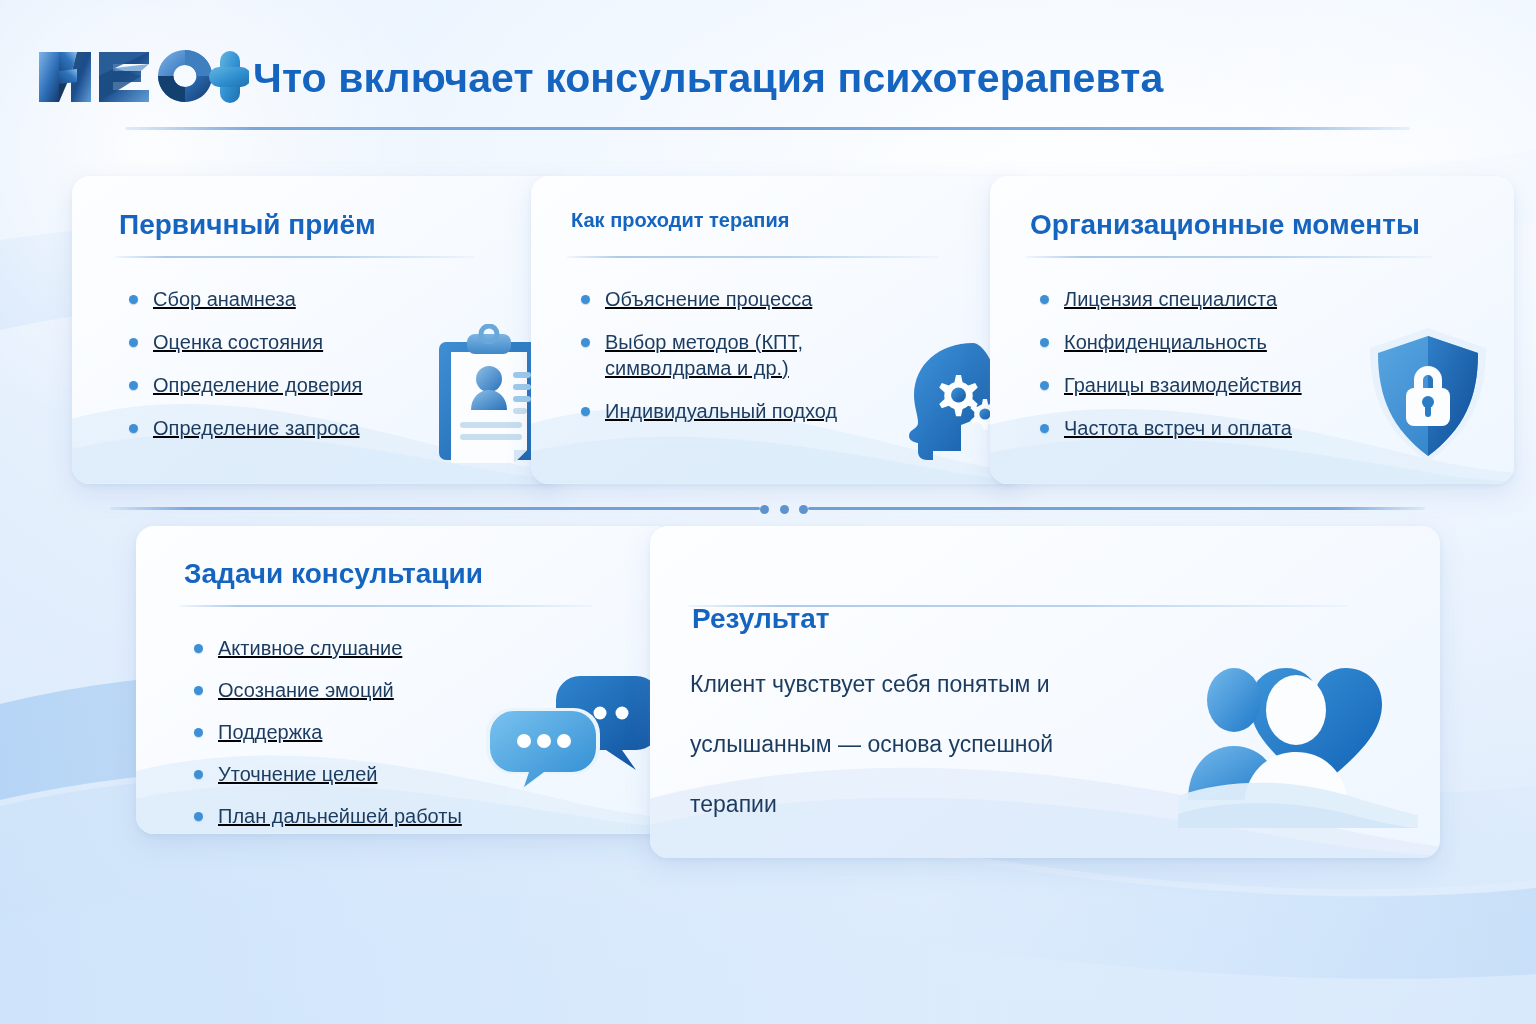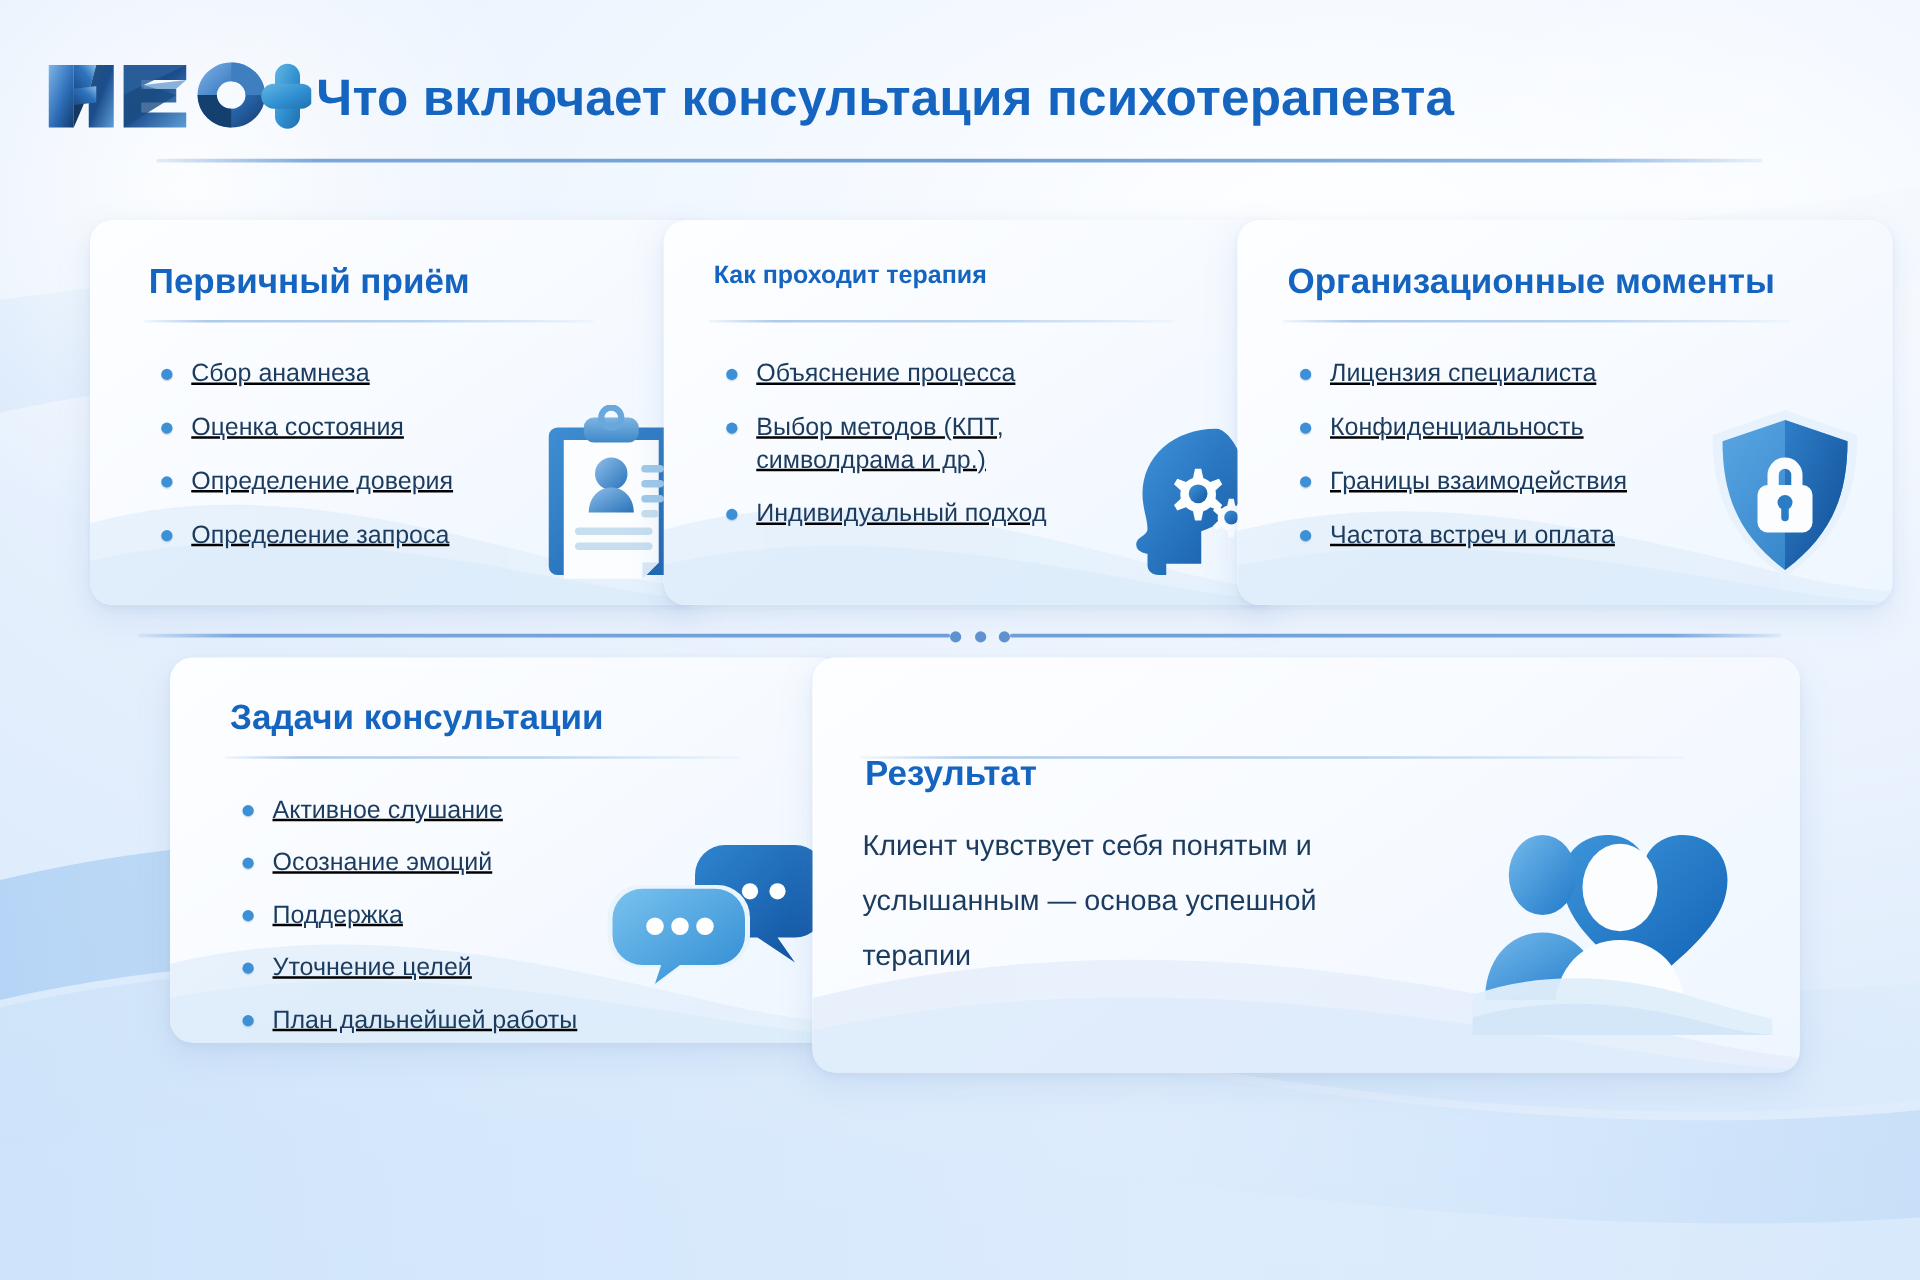--- a/index.html
+++ b/index.html
@@ -90,21 +90,21 @@
   #card-tasks .card-rule{left:44px;top:79px;width:412px;}
   #card-tasks ul.bullets{left:44px;top:97px;width:330px;}
   #card-tasks ul.bullets li{margin-bottom:16px;}
   #card-tasks .card-icon{right:10px;bottom:42px;width:180px;height:120px;}
 
   #card-result{left:650px;top:526px;width:742px;height:332px;}
   #card-result .card-title{left:42px;top:32px;font-size:28px;margin-top:45px;}
   #card-result .card-rule{left:38px;top:79px;width:660px;}
   .result-text{
     position:absolute;left:40px;top:128px;width:420px;
-    font-size:23px;line-height:44px;color:#1b3b5f;
+    font-size:23px;line-height:60px;color:#1b3b5f;
   }
   #card-result .card-icon{right:22px;bottom:30px;width:240px;height:190px;}
 
   
   .mid-divider{position:absolute;left:0;top:492px;width:1536px;height:32px;}
   .mid-line-l{position:absolute;left:110px;top:15px;width:650px;height:3px;border-radius:2px;
     background:linear-gradient(90deg,rgba(125,170,222,.12) 0%,#7ba8dc 12%,#6f9fd6 92%);}
   .mid-line-r{position:absolute;left:808px;top:15px;width:617px;height:3px;border-radius:2px;
     background:linear-gradient(90deg,#6f9fd6 4%,#7ba8dc 86%,rgba(125,170,222,.12) 100%);}
   .mid-dots{position:absolute;left:760px;top:9px;width:48px;height:16px;display:flex;

